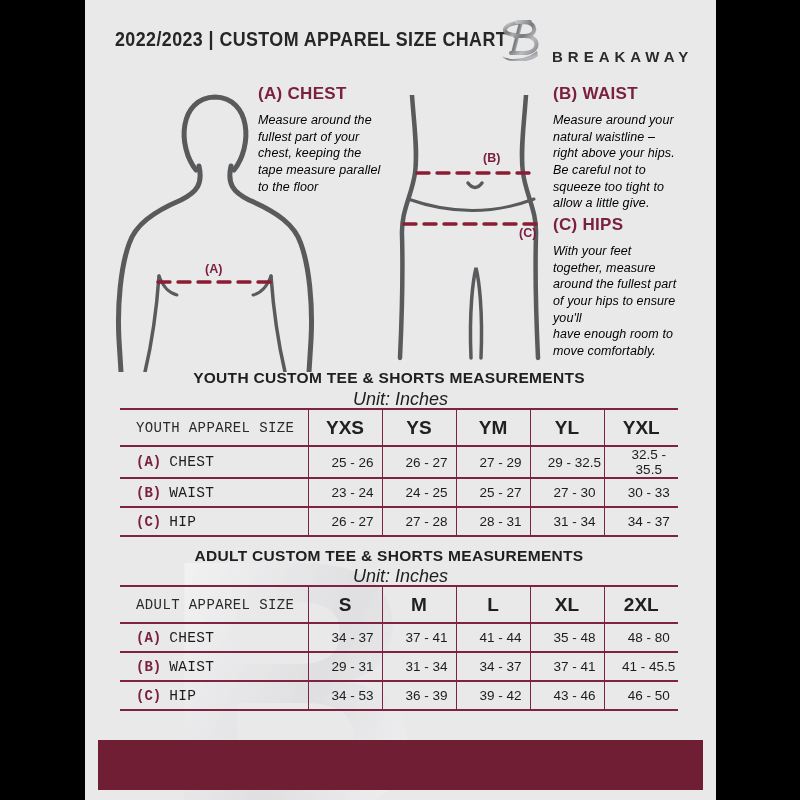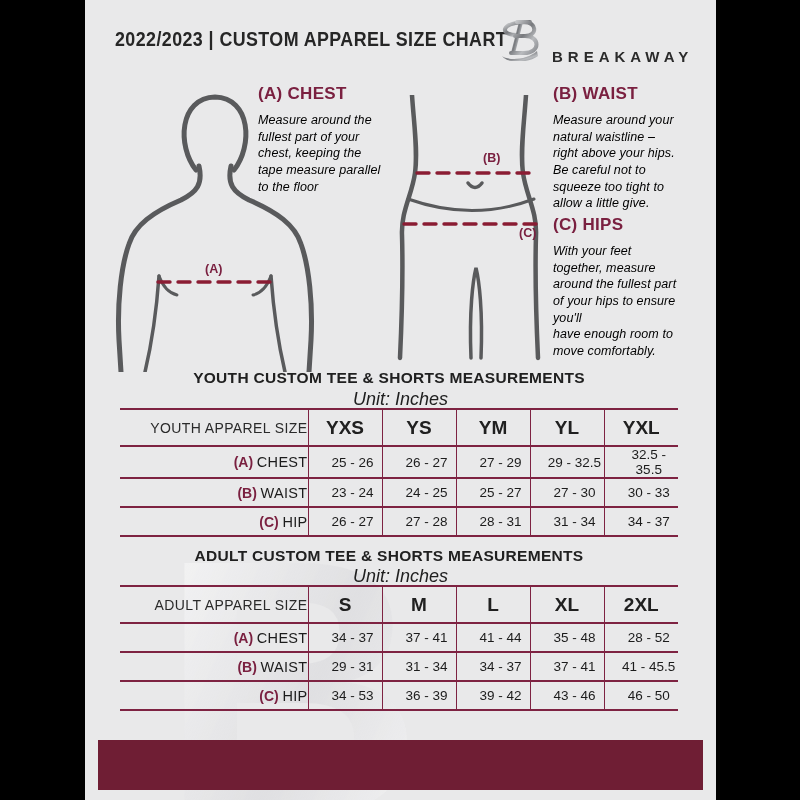--- a/index.html
+++ b/index.html
@@ -39,21 +39,21 @@
   .section-title { position:absolute; left:0; width:608px; text-align:center; z-index:1;
                    font-size:15.5px; font-weight:bold; color:#202020; letter-spacing:.3px; }
   .unit { position:absolute; left:0; width:631px; text-align:center; z-index:1;
           font-size:18px; font-style:italic; color:#202020; }
   table.size-table { position:absolute; left:35px; width:558px; z-index:1;
                      border-collapse:collapse; table-layout:fixed; }
   .size-table col.c0 { width:188px; }
   .size-table col.cn { width:74px; }
   .size-table th, .size-table td { border-left:1.5px solid #7e2342; text-align:center;
                                    padding:0; vertical-align:middle; }
-  .size-table th:first-child, .size-table td:first-child { border-left:none; text-align:right; padding-left:16px; }
+  .size-table th:first-child, .size-table td:first-child { border-left:none; text-align:left; padding-left:16px;font-family:Liberation Mono, monospace; }
   .size-table thead th { border-top:2px solid #7e2342; border-bottom:2px solid #7e2342;
                          height:37px; font-size:19px; font-weight:bold; color:#202020; }
   .size-table thead th:first-child { font-weight:normal; font-size:14px; letter-spacing:.4px; color:#2a2a2a; }
   .size-table tbody td { border-bottom:2px solid #7e2342; height:29px; font-size:13.5px; color:#1c1c1c;padding-left:15px; }
   .size-table td .pfx { font-weight:bold; color:#7a2040; font-size:14px; }
   .size-table td .rowname { font-size:14.5px; color:#1c1c1c; letter-spacing:.3px; }
 
   
   .footer-bar { position:absolute; left:13px; top:740px; width:605px; height:50px;
                 background:#6f1e34; z-index:3; }
@@ -211,21 +211,21 @@
           <th>2XL</th>
         </tr>
       </thead>
       <tbody>
         <tr>
           <td><span class="pfx">(A)</span> <span class="rowname">CHEST</span></td>
           <td>34 - 37</td>
           <td>37 - 41</td>
           <td>41 - 44</td>
           <td>35 - 48</td>
-          <td>28 - 52</td>
+          <td>48 - 80</td>
         </tr>
         <tr>
           <td><span class="pfx">(B)</span> <span class="rowname">WAIST</span></td>
           <td>29 - 31</td>
           <td>31 - 34</td>
           <td>34 - 37</td>
           <td>37 - 41</td>
           <td>41 - 45.5</td>
         </tr>
         <tr>

